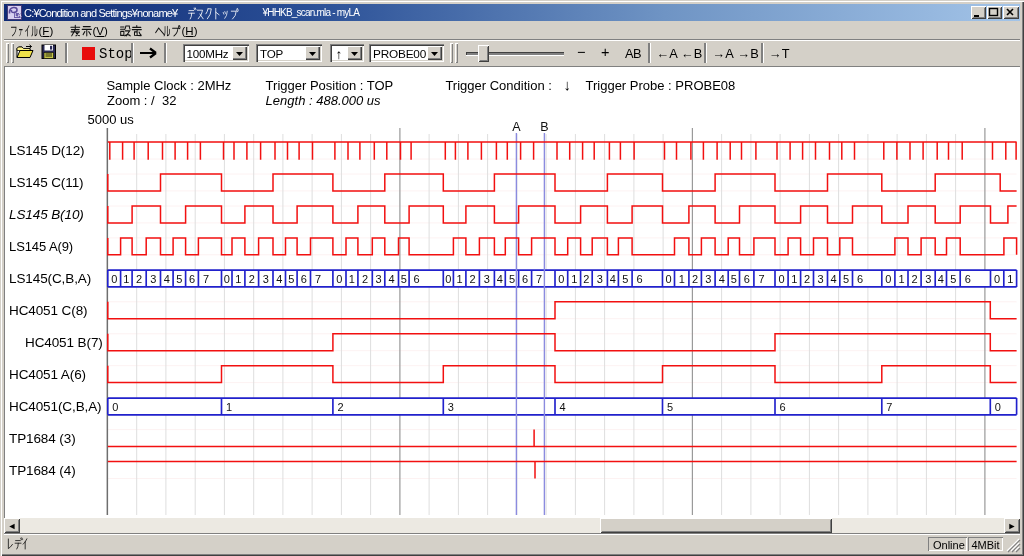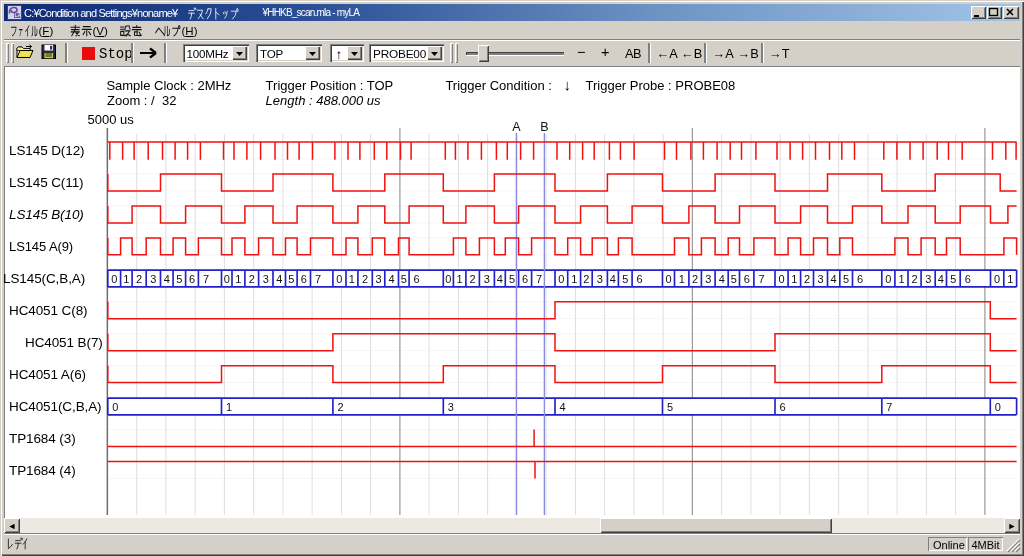--- a/index.html
+++ b/index.html
@@ -137,21 +137,21 @@
 <div class="t" style="left:445.4px;top:77.5px;font-size:13px;">Trigger Condition :</div>
 <div class="t" style="left:563.5px;top:75.5px;font-size:15px;font-weight:bold;">↓</div>
 <div class="t" style="left:585.5px;top:77.5px;font-size:13px;">Trigger Probe : PROBE08</div>
 <div class="t" style="left:107px;top:92.5px;font-size:13px;">Zoom : /  32</div>
 <div class="t" style="left:265.6px;top:92.5px;font-size:13px;font-style:italic;">Length : 488.000 us</div>
 <div class="t" style="left:87.5px;top:111.5px;font-size:13px;">5000 us</div>
 <div class="t" style="left:9px;top:143.1px;font-size:13.5px;letter-spacing:-0.1px;">LS145 D(12)</div>
 <div class="t" style="left:9px;top:175.0px;font-size:13.5px;letter-spacing:-0.1px;">LS145 C(11)</div>
 <div class="t" style="left:9px;top:207.0px;font-size:13.5px;letter-spacing:-0.1px;font-style:italic;">LS145 B(10)</div>
 <div class="t" style="left:9px;top:238.9px;font-size:13px;letter-spacing:-0.1px;">LS145 A(9)</div>
-<div class="t" style="left:3px;top:270.8px;font-size:13.5px;letter-spacing:-0.1px;">LS145(C,B,A)</div>
+<div class="t" style="left:9px;top:270.8px;font-size:13.5px;letter-spacing:-0.1px;">LS145(C,B,A)</div>
 <div class="t" style="left:9px;top:302.8px;font-size:13.5px;letter-spacing:-0.1px;">HC4051 C(8)</div>
 <div class="t" style="left:9px;top:334.8px;font-size:13.5px;letter-spacing:-0.1px;margin-left:16px;">HC4051 B(7)</div>
 <div class="t" style="left:9px;top:366.7px;font-size:13.5px;letter-spacing:-0.1px;">HC4051 A(6)</div>
 <div class="t" style="left:9px;top:398.7px;font-size:13.5px;letter-spacing:-0.1px;">HC4051(C,B,A)</div>
 <div class="t" style="left:9px;top:430.6px;font-size:13.5px;letter-spacing:-0.1px;">TP1684 (3)</div>
 <div class="t" style="left:9px;top:462.6px;font-size:13.5px;letter-spacing:-0.1px;">TP1684 (4)</div>
 <svg style="position:absolute;left:0;top:0;" width="1024" height="556" viewBox="0 0 1024 556">
 <path d="M107.8,142.1 H1016.6 M107.8,159.0 H1016.6 M107.8,174.0 H1016.6 M107.8,190.9 H1016.6 M107.8,206.0 H1016.6 M107.8,222.9 H1016.6 M107.8,237.9 H1016.6 M107.8,254.8 H1016.6 M107.8,301.8 H1016.6 M107.8,318.7 H1016.6 M107.8,333.8 H1016.6 M107.8,350.7 H1016.6 M107.8,365.7 H1016.6 M107.8,382.6 H1016.6 M107.8,429.6 H1016.6 M107.8,446.5 H1016.6 M107.8,461.6 H1016.6 M107.8,478.5 H1016.6" stroke="#fdf1f1" stroke-width="0.9" fill="none"></path>
 <path d="M136.7,134 V515 M165.9,134 V515 M195.2,134 V515 M224.4,134 V515 M253.7,134 V515 M282.9,134 V515 M312.1,134 V515 M341.4,134 V515 M370.6,134 V515 M429.1,134 V515 M458.4,134 V515 M487.6,134 V515 M516.9,134 V515 M546.1,134 V515 M575.4,134 V515 M604.6,134 V515 M633.9,134 V515 M663.1,134 V515 M721.6,134 V515 M750.9,134 V515 M780.1,134 V515 M809.4,134 V515 M838.6,134 V515 M867.9,134 V515 M897.1,134 V515 M926.4,134 V515 M955.6,134 V515" stroke="#dedede" stroke-width="1" fill="none"></path>
 <path d="M107.4,128 V515 M399.9,128 V515 M692.4,128 V515 M984.9,128 V515" stroke="#9a9a9a" stroke-width="1.2" fill="none"></path>

